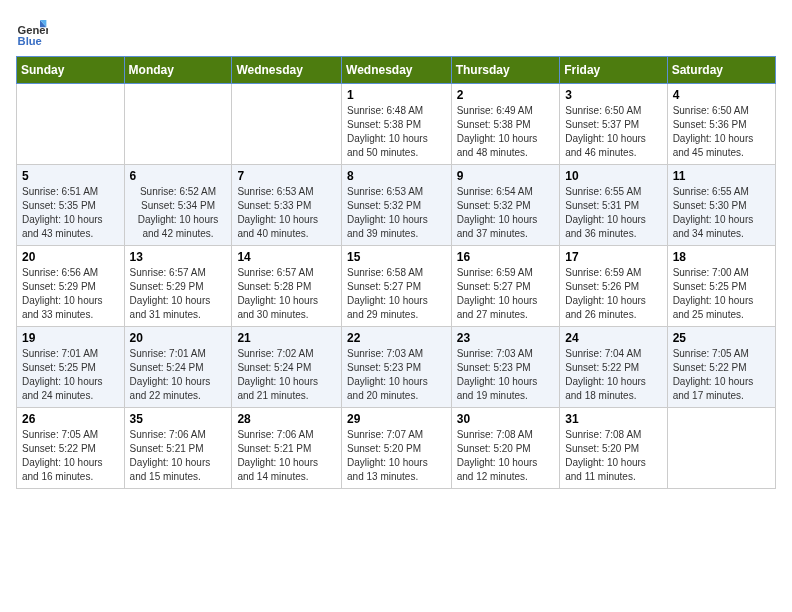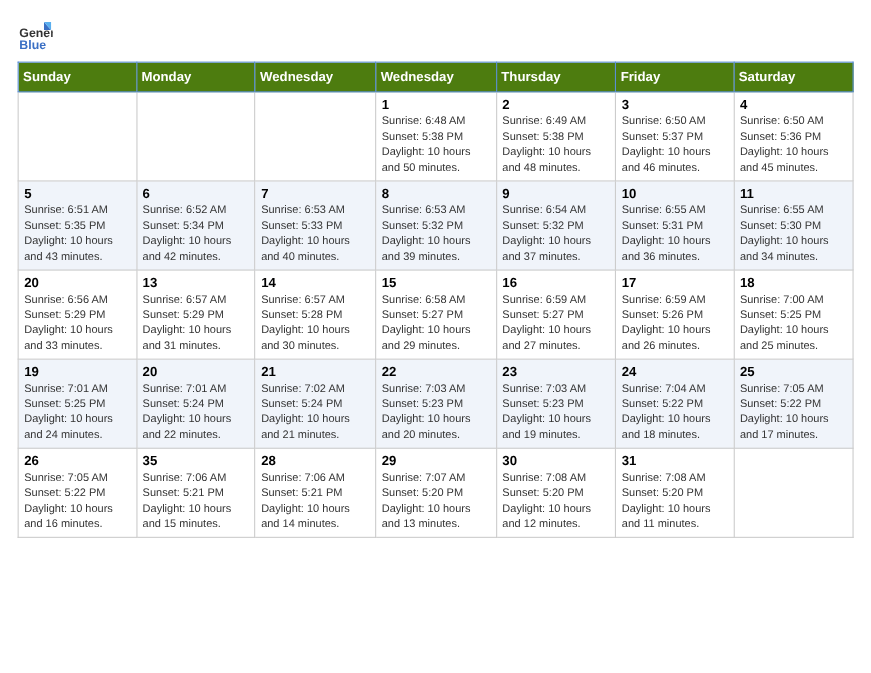--- a/index.html
+++ b/index.html
@@ -155,21 +155,21 @@
       <tr class="alt-row">
         <td>
           <div class="day-num">5</div>
           <div class="day-info" style="white-space: pre-line;">Sunrise: 6:51 AM
 Sunset: 5:35 PM
 Daylight: 10 hours
 and 43 minutes.</div>
         </td>
         <td>
           <div class="day-num">6</div>
-          <div class="day-info" style="white-space: pre-line;">Sunrise: 6:52 AM
+          <div class="day-info" style="white-space: pre-line; text-align: center;">Sunrise: 6:52 AM
 Sunset: 5:34 PM
 Daylight: 10 hours
 and 42 minutes.</div>
         </td>
         <td>
           <div class="day-num">7</div>
           <div class="day-info" style="white-space: pre-line;">Sunrise: 6:53 AM
 Sunset: 5:33 PM
 Daylight: 10 hours
 and 40 minutes.</div>

